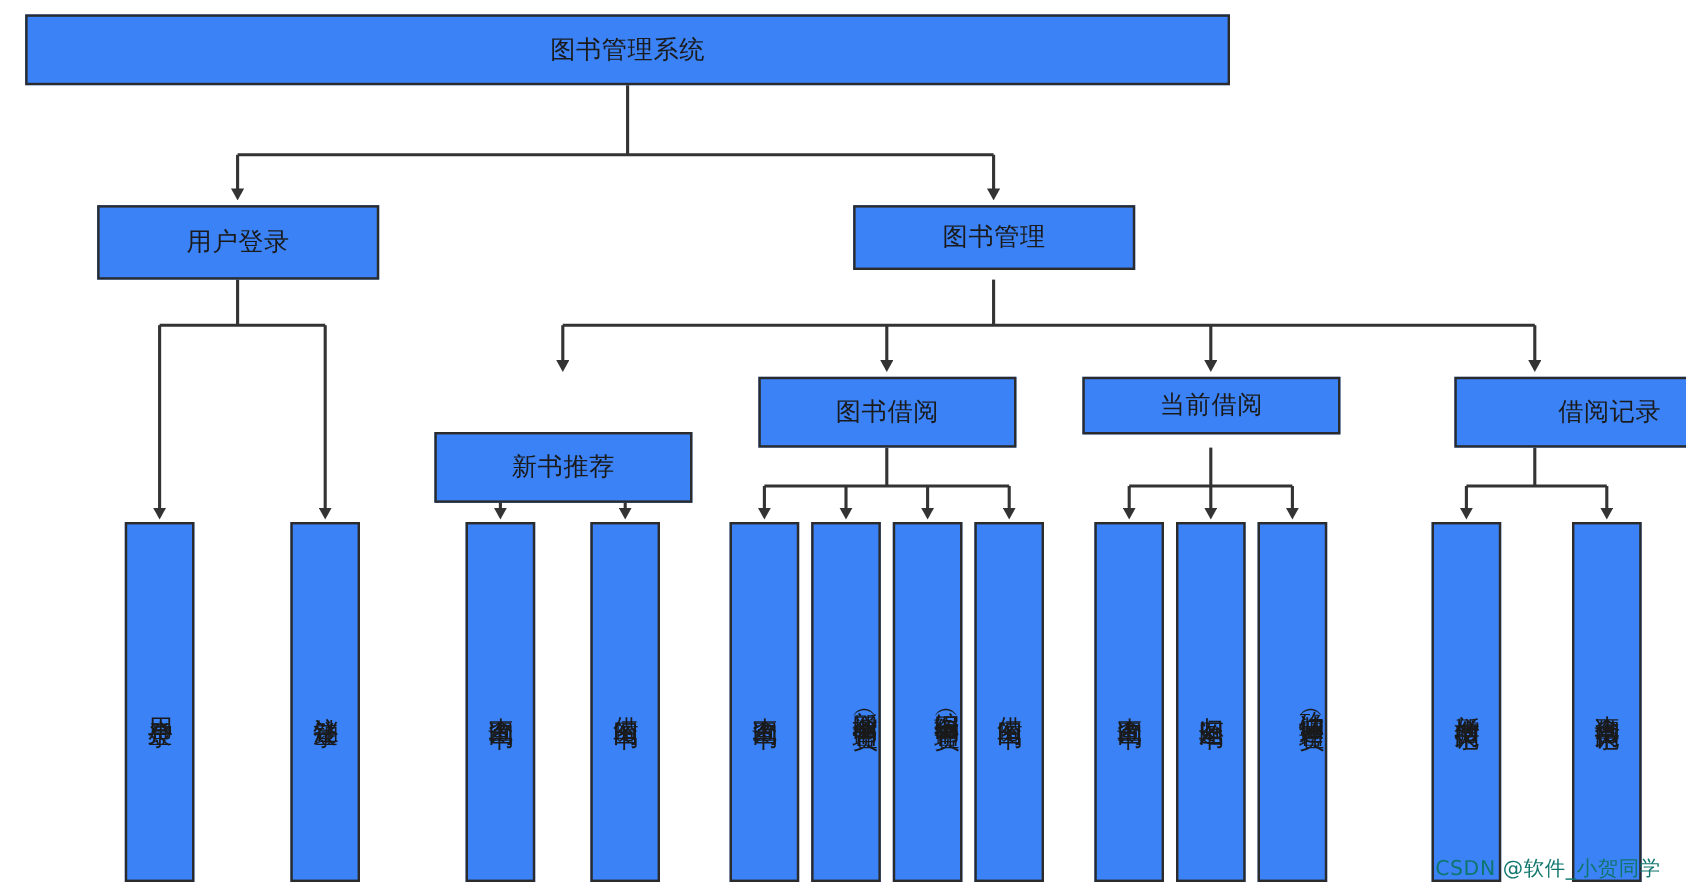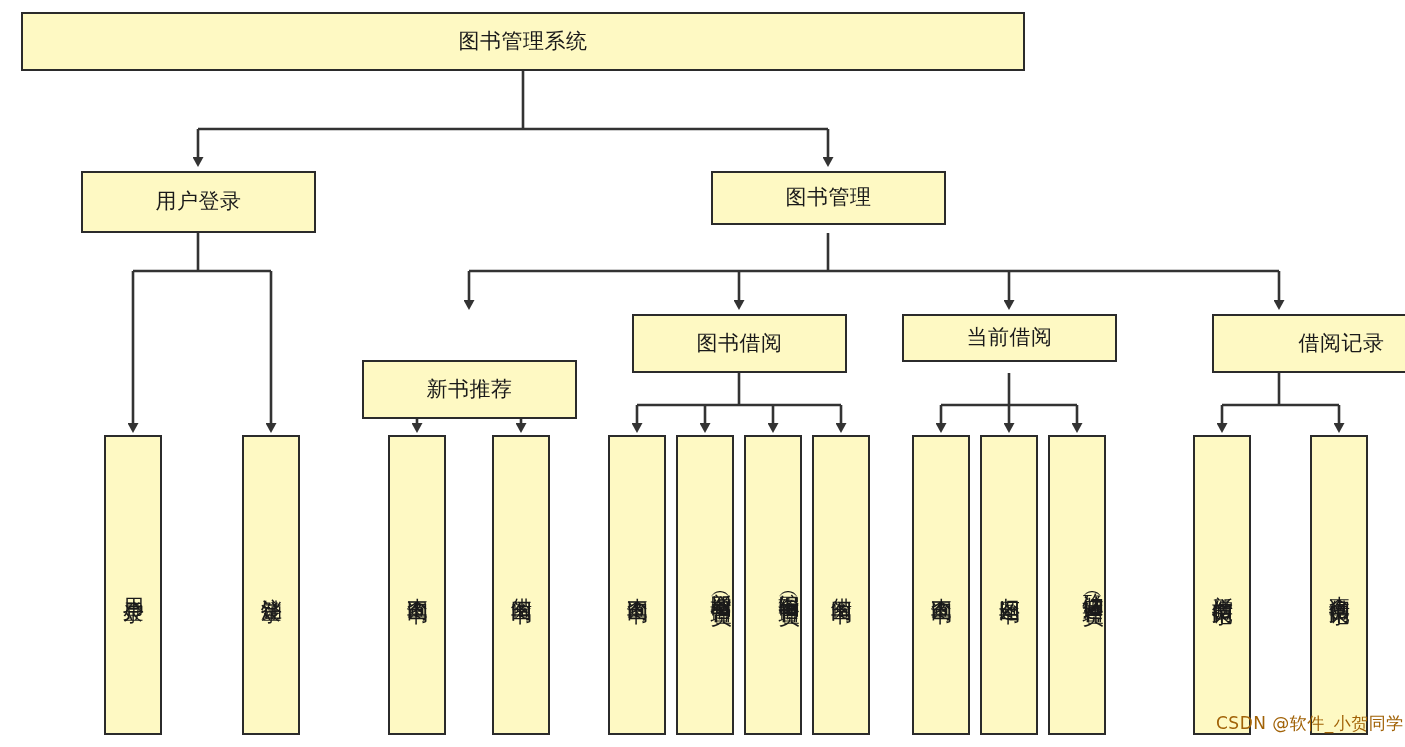--- a/index.html
+++ b/index.html
@@ -19,21 +19,21 @@
     position: absolute;
     left: 0;
     top: 0;
     width: 1405px;
     height: 747px;
   }
   .node {
     position: absolute;
     box-sizing: border-box;
     border: 2.5px solid #2b2b2b;
-    background: #fef9c3;
+    background: #3b82f6;
     display: flex;
     align-items: center;
     justify-content: center;
     color: #1a1a1a;
     z-index: 2;
   }
   .node.h {
     font-size: 21px;
     letter-spacing: 0.5px;
     line-height: 1.2;
@@ -53,25 +53,24 @@
   .node .lbl {
     display: block;
     white-space: pre;
     text-align: center;
   }
   .watermark {
     position: absolute;
     left: 1196px;
     top: 712px;
     font-size: 17px;
-    color: #a16207;
+    color: #0f766e;
     z-index: 5;
     white-space: pre;
     letter-spacing: 0.5px;
-    padding-left: 20px;
   }
 </style>
 </head>
 <body>
 
 <div id="canvas">
 
   <svg id="edges" viewBox="0 0 1405 747">
     <defs>
       <marker id="arw" markerWidth="10" markerHeight="11" refX="1" refY="5.5" orient="auto" markerUnits="userSpaceOnUse">

